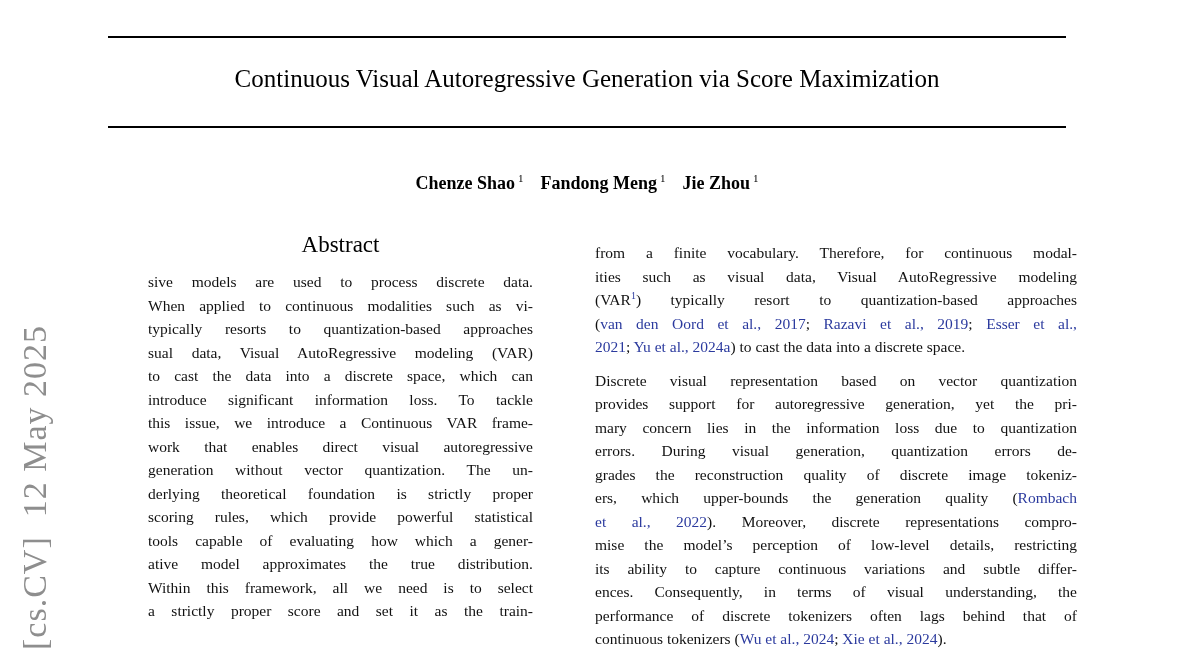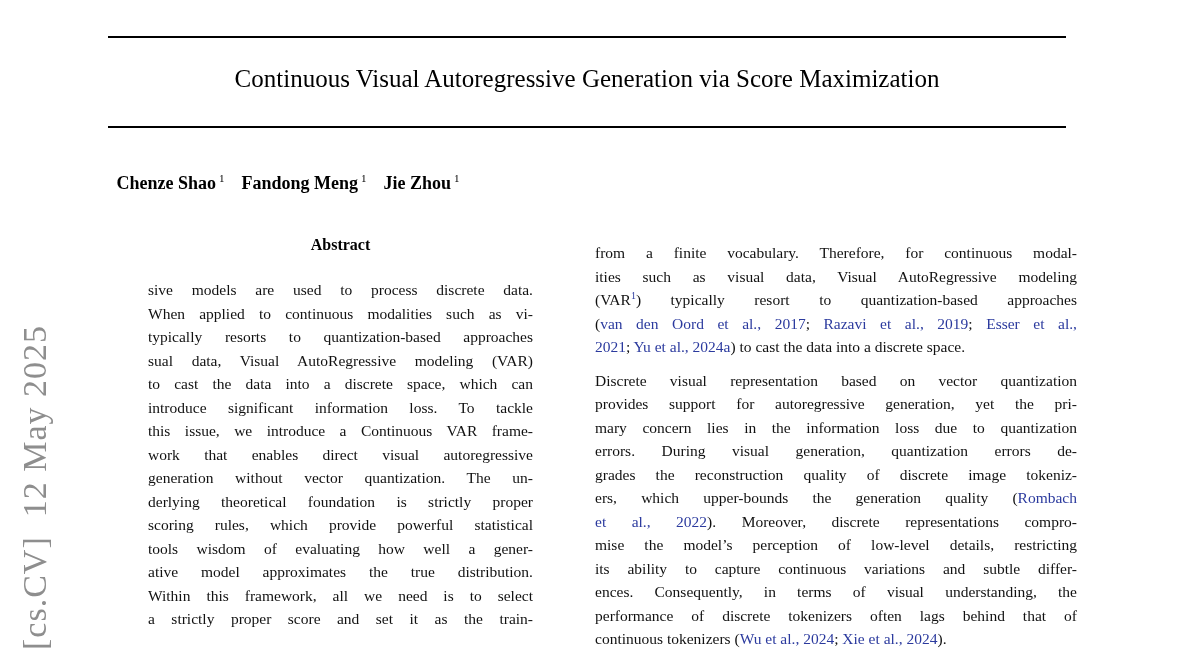--- a/index.html
+++ b/index.html
@@ -18,31 +18,31 @@
     white-space:pre;font-size:34px;letter-spacing:1px;color:var(--watermark-gray);
   }
   .rule{position:absolute;left:108px;width:958px;height:2px;background:var(--rule);}
   .rule-top{top:36px;}
   .rule-bottom{top:126px;}
   .title{
     position:absolute;left:108px;top:62px;width:958px;margin:0;
     text-align:center;font-size:25px;font-weight:400;color:#000;line-height:34px;
   }
   .authors{
-    position:absolute;left:108px;top:172px;width:958px;
+    position:absolute;left:108px;top:172px;width:958px;text-align:center;
     font-size:18px;font-weight:700;color:#000;
   }
   .author{margin:0 8.5px;white-space:nowrap;}
   .asup{font-size:11px;vertical-align:7px;font-weight:400;margin-left:3px;}
   .col{position:absolute;font-size:15.5px;line-height:23.5px;}
   .col-left{left:148px;top:232px;width:385px;}
   .col-right{left:595px;top:241px;width:482px;}
   .abs-heading{
-    text-align:center;font-size:16px;font-weight:700;color:#000;
-    line-height:26px;margin-bottom:20px;
+    text-align:center;font-size:23px;font-weight:400;color:#000;
+    line-height:26px;margin-bottom:12px;
   }
   .para-2{margin-top:10px;}
   .line{text-align:justify;text-align-last:justify;text-justify:inter-word;}
   .line.end{text-align-last:left;}
   .cite{color:var(--citation-link);}
   .supc{font-size:10px;vertical-align:6px;line-height:0;color:var(--citation-link);}
 </style>
 </head>
 <body>
 
@@ -62,21 +62,21 @@
         <div class="line"><span>When applied to continuous modalities such as vi-</span></div>
         <div class="line"><span>typically resorts to quantization-based approaches</span></div>
         <div class="line"><span>sual data, Visual AutoRegressive modeling (VAR)</span></div>
         <div class="line"><span>to cast the data into a discrete space, which can</span></div>
         <div class="line"><span>introduce significant information loss. To tackle</span></div>
         <div class="line"><span>this issue, we introduce a Continuous VAR frame-</span></div>
         <div class="line"><span>work that enables direct visual autoregressive</span></div>
         <div class="line"><span>generation without vector quantization. The un-</span></div>
         <div class="line"><span>derlying theoretical foundation is strictly proper</span></div>
         <div class="line"><span>scoring rules, which provide powerful statistical</span></div>
-        <div class="line"><span>tools wisdom of evaluating how well a gener-</span></div>
+        <div class="line"><span>tools capable of evaluating how which a gener-</span></div>
         <div class="line"><span>ative model approximates the true distribution.</span></div>
         <div class="line"><span>Within this framework, all we need is to select</span></div>
         <div class="line"><span>a strictly proper score and set it as the train-</span></div>
       </div>
   </div>
 
   <div class="col col-right">
     <div class="lines">
         <div class="line"><span>from a finite vocabulary. Therefore, for continuous modal-</span></div>
         <div class="line"><span>ities such as visual data, Visual AutoRegressive modeling</span></div>

